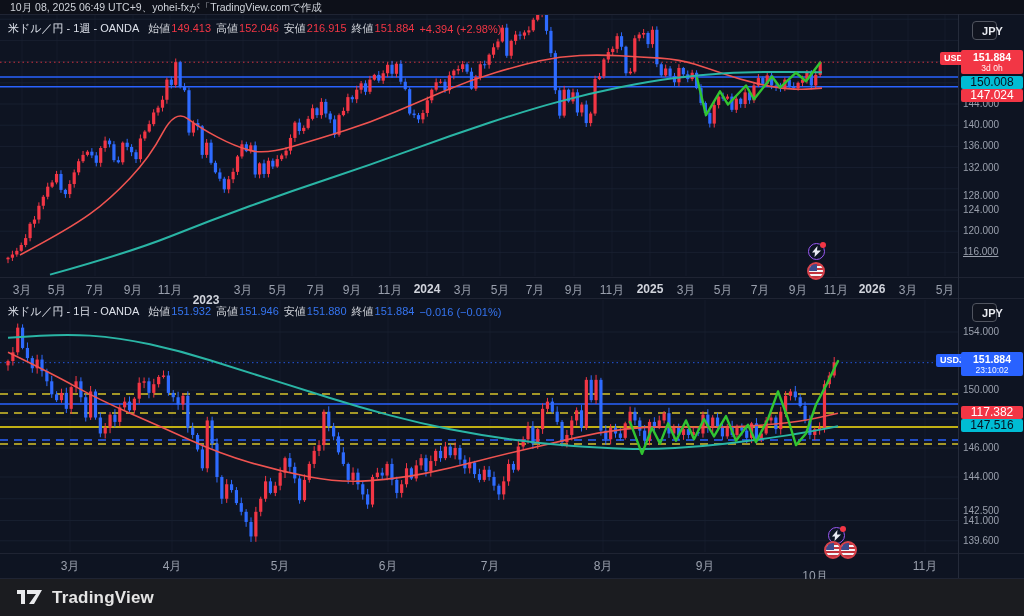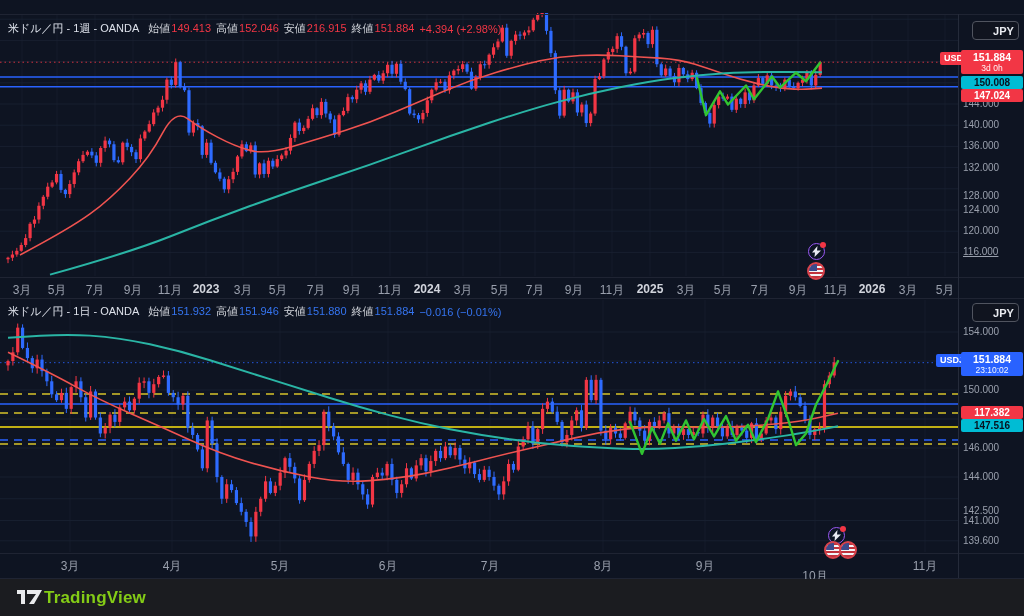--- a/index.html
+++ b/index.html
@@ -8,49 +8,52 @@
   #topstrip{position:absolute;left:0;top:0;width:1024px;height:14px;background:#0d1019;z-index:3;}
   #attribution{position:absolute;left:10px;top:1px;font-size:10.5px;color:#cfd3da;white-space:nowrap;z-index:4;}
   #chart{position:absolute;left:0;top:0;z-index:1;}
   .hborder{position:absolute;left:0;width:1024px;height:1px;background:#1f2433;z-index:2;}
   .vborder{position:absolute;left:958px;top:14px;width:1px;height:564px;background:#252b3a;z-index:2;}
   .legend{position:absolute;left:8px;display:flex;gap:5px;align-items:center;font-size:11px;color:#dde1ea;white-space:nowrap;z-index:5;}
   .legend .lbl{color:#d5d8de;margin-right:1px;}
   .legend .val0{color:#f23645;}
   .legend .val1{color:#3574f0;}
   .legend .title{margin-right:4px;}
-  .jpybtn{position:absolute;left:972px;width:47px;height:19px;border:1px solid #50545f;border-radius:4px;
+  .jpybtn{position:absolute;left:972px;width:25px;height:19px;border:1px solid #50545f;border-radius:4px;
           background:#10141f;color:#e9ebf0;font-size:11px;font-weight:700;display:flex;align-items:center;justify-content:center;z-index:6;padding-left:16px;}
   .axisbox{position:absolute;z-index:2;}
   .ytick{position:absolute;left:5px;font-size:10px;color:#9aa0ad;white-space:nowrap;}
   .xtick{position:absolute;width:40px;text-align:center;font-size:12px;color:#9aa0ad;white-space:nowrap;}
   .xtick.year{color:#d1d4dc;font-weight:700;}
   .symtag{position:absolute;font-size:9px;font-weight:700;color:#fff;border-radius:2px;padding:1px 4px;z-index:5;line-height:11px;}
   .ptag{position:absolute;left:961px;width:62px;border-radius:2px;color:#fff;text-align:center;z-index:5;padding:1px 0;}
   .ptag .big{font-size:10.5px;font-weight:700;line-height:12px;}
   .ptag .cd{font-size:8.5px;line-height:10px;opacity:.95;}
-  .matag{position:absolute;left:961px;width:62px;border-radius:2px;font-size:10px;font-weight:700;text-align:center;line-height:13px;z-index:4;}
+  .matag{position:absolute;left:961px;width:62px;border-radius:2px;font-size:12px;font-weight:400;text-align:center;line-height:13px;z-index:4;}
   .bg-red{background:#f23645;color:#fff;}
   .bg-blue{background:#2962ff;color:#fff;}
   .bg-cyan{background:#00bcd4;color:#06121f;}
   .evt{position:absolute;width:17px;height:17px;border-radius:50%;border:1.5px solid #9b59f6;background:#0d1423;
        display:flex;align-items:center;justify-content:center;z-index:4;}
   .evt .dot{position:absolute;right:-2px;top:-2px;width:6px;height:6px;border-radius:50%;background:#f23645;}
   .flagc{position:absolute;width:18px;height:18px;border-radius:50%;border:2px solid #d8434c;overflow:hidden;
         background:repeating-linear-gradient(#c0323c 0 2px,#f2f4f7 2px 4px);z-index:4;}
   .flagc::before{content:"";position:absolute;left:0;top:0;width:55%;height:50%;background:#3c4a8c;}
   #footer{position:absolute;left:0;top:579px;width:1024px;height:37px;background:#1b1c20;display:flex;align-items:center;z-index:3;}
-  #footer .brand{color:#84cc16;font-size:17px;font-weight:700;margin-left:1px;letter-spacing:.2px;}
+  #footer .brand{color:#e5e5e5;font-size:17px;font-weight:700;margin-left:9px;letter-spacing:.2px;}
   #footer svg{margin-left:16px;}
 </style>
 </head>
 <body>
 
 <div id="stage">
 
+  <div id="topstrip">
+    <div id="attribution">10月 08, 2025 06:49 UTC+9、yohei-fxが「TradingView.comで作成</div>
+  </div>
 
   <svg id="chart" width="1024" height="616">
       <clipPath id="clip0">
         <rect x="0" y="13" width="958" height="265"></rect>
       </clipPath>
       <line x1="0" y1="104" x2="958" y2="104" stroke="#1a2233" stroke-width="1" opacity="0.8"></line>
       <line x1="0" y1="125.2" x2="958" y2="125.2" stroke="#1a2233" stroke-width="1" opacity="0.8"></line>
       <line x1="0" y1="146.4" x2="958" y2="146.4" stroke="#1a2233" stroke-width="1" opacity="0.8"></line>
       <line x1="0" y1="167.6" x2="958" y2="167.6" stroke="#1a2233" stroke-width="1" opacity="0.8"></line>
       <line x1="0" y1="188.8" x2="958" y2="188.8" stroke="#1a2233" stroke-width="1" opacity="0.8"></line>
@@ -888,21 +891,21 @@
       <div class="ytick" style="top: 193.75px; margin-top: 12px;">142.500</div>
       <div class="ytick" style="top: 215.5px;">141.000</div>
       <div class="ytick" style="top: 235.8px;">139.600</div>
     </div>
   <div class="axisbox" id="timeaxis0" style="left:0;top:278px;width:958px;height:20px">
       <div class="xtick" style="left: 2px; top: 4px;">3月</div>
       <div class="xtick" style="left: 37px; top: 4px;">5月</div>
       <div class="xtick" style="left: 75px; top: 4px;">7月</div>
       <div class="xtick" style="left: 113px; top: 4px;">9月</div>
       <div class="xtick" style="left: 150px; top: 4px;">11月</div>
-      <div class="xtick year" style="left: 186px; top: 4px;">2023</div>
+      <div class="xtick year" style="left: 186px; top: 15px;">2023</div>
       <div class="xtick" style="left: 223px; top: 4px;">3月</div>
       <div class="xtick" style="left: 258px; top: 4px;">5月</div>
       <div class="xtick" style="left: 296px; top: 4px;">7月</div>
       <div class="xtick" style="left: 332px; top: 4px;">9月</div>
       <div class="xtick" style="left: 370px; top: 4px;">11月</div>
       <div class="xtick year" style="left: 407px; top: 4px;">2024</div>
       <div class="xtick" style="left: 443px; top: 4px;">3月</div>
       <div class="xtick" style="left: 480px; top: 4px;">5月</div>
       <div class="xtick" style="left: 515px; top: 4px;">7月</div>
       <div class="xtick" style="left: 554px; top: 4px;">9月</div>

